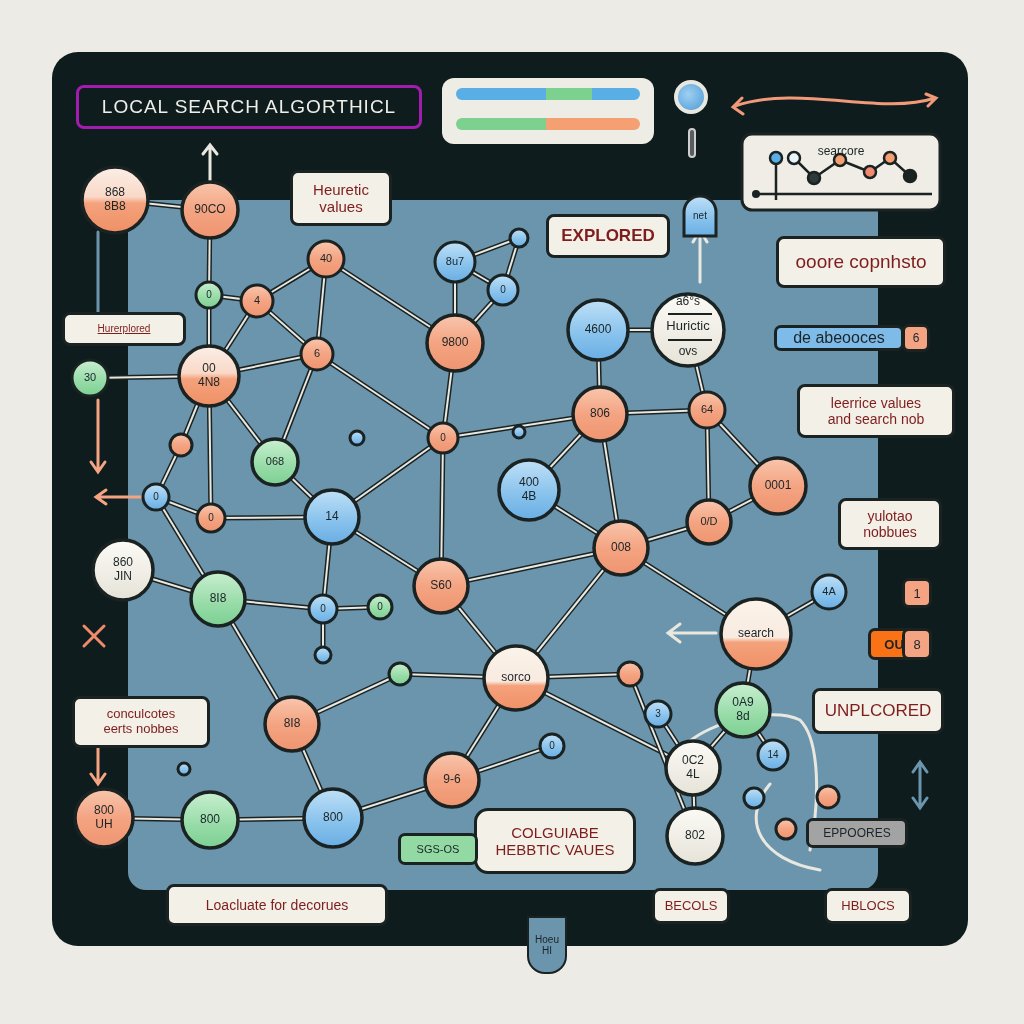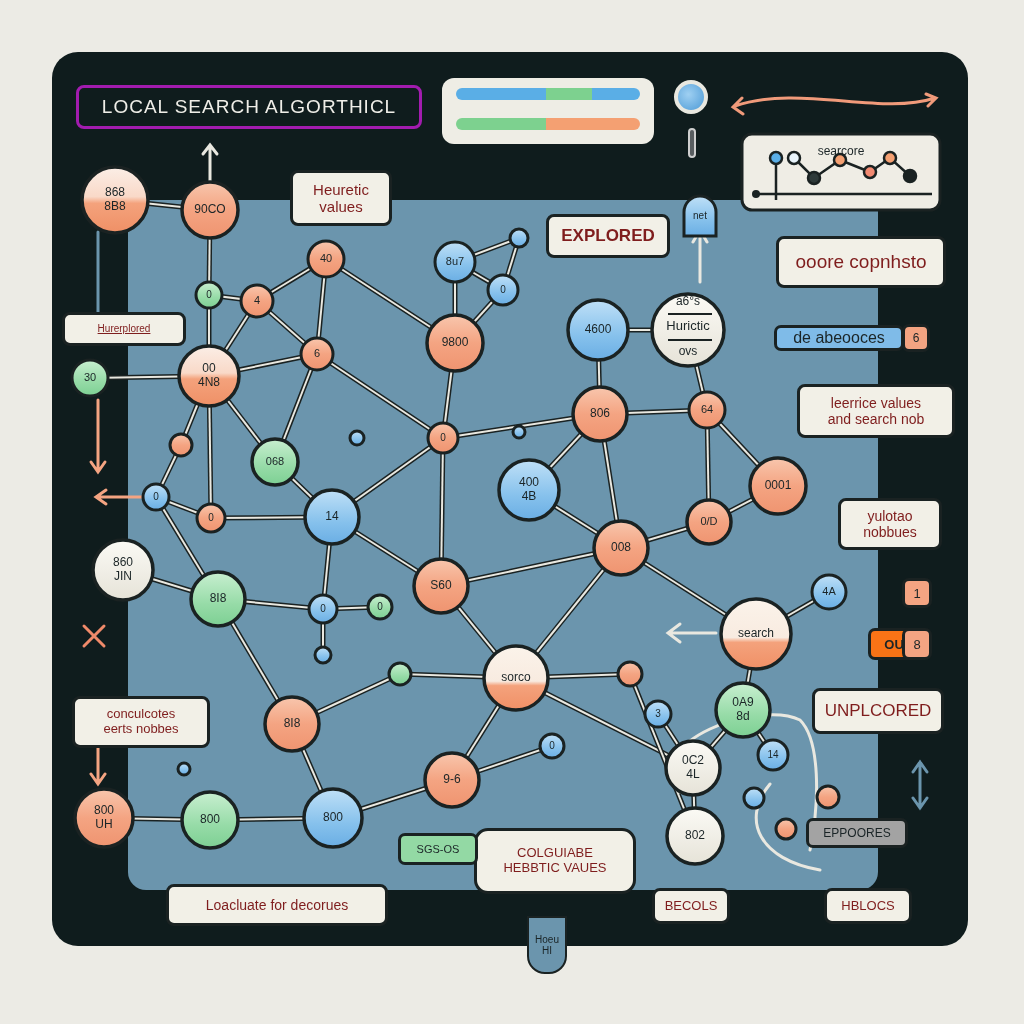--- a/index.html
+++ b/index.html
@@ -487,19 +487,19 @@
 <div class="callout" style="left:838px;top:498px;width:104px;height:52px;font-size:14px;white-space:pre-line;">yulotao
 nobbues</div>
 <div class="pill" style="left:902px;top:578px;width:30px;height:30px;background:#f4a482;font-size:13px;color:#1b2527;">1</div>
 <div class="pill" style="left:868px;top:628px;width:60px;height:32px;background:#f97316;font-size:13px;font-weight:bold;color:#1b2527;">OUT</div>
 <div class="pill" style="left:902px;top:628px;width:30px;height:32px;background:#f4a482;font-size:13px;color:#1b2527;">8</div>
 <div class="callout" style="left:812px;top:688px;width:132px;height:46px;font-size:17px;font-weight:normal;">UNPLCORED</div>
 <div class="pill" style="left:806px;top:818px;width:102px;height:30px;background:#a3a3a3;font-size:12px;color:#1b2527;">EPPOORES</div>
 <div class="callout" style="left:72px;top:696px;width:138px;height:52px;font-size:13px;white-space:pre-line;">conculcotes
 eerts nobbes</div>
 <div class="callout" style="left:166px;top:884px;width:222px;height:42px;font-size:14px;">Loacluate for decorues</div>
-<div class="callout" style="left:474px;top:808px;width:162px;height:66px;font-size:13px;white-space:pre-line;border-radius:14px;margin-top:20px;">COLGUIABE
+<div class="callout" style="left:474px;top:808px;width:162px;height:66px;font-size:15px;white-space:pre-line;border-radius:14px;">COLGUIABE
 HEBBTIC VAUES</div>
 <div class="pill" style="left:398px;top:833px;width:80px;height:32px;background:#93d9a4;font-size:11px;color:#1b2527;">SGS-OS</div>
 <div class="pill" style="left:527px;top:876px;width:40px;height:58px;background:#6b95ad;border-width:2px;border-radius:0 0 18px 18px;font-size:10px;color:#1b2527;white-space:pre-line;text-align:center;margin-top:40px;">Hoeu
 HI</div>
 <div class="callout" style="left:652px;top:888px;width:78px;height:36px;font-size:13px;">BECOLS</div>
 <div class="callout" style="left:824px;top:888px;width:88px;height:36px;font-size:13px;">HBLOCS</div>
 
 </body></html>

